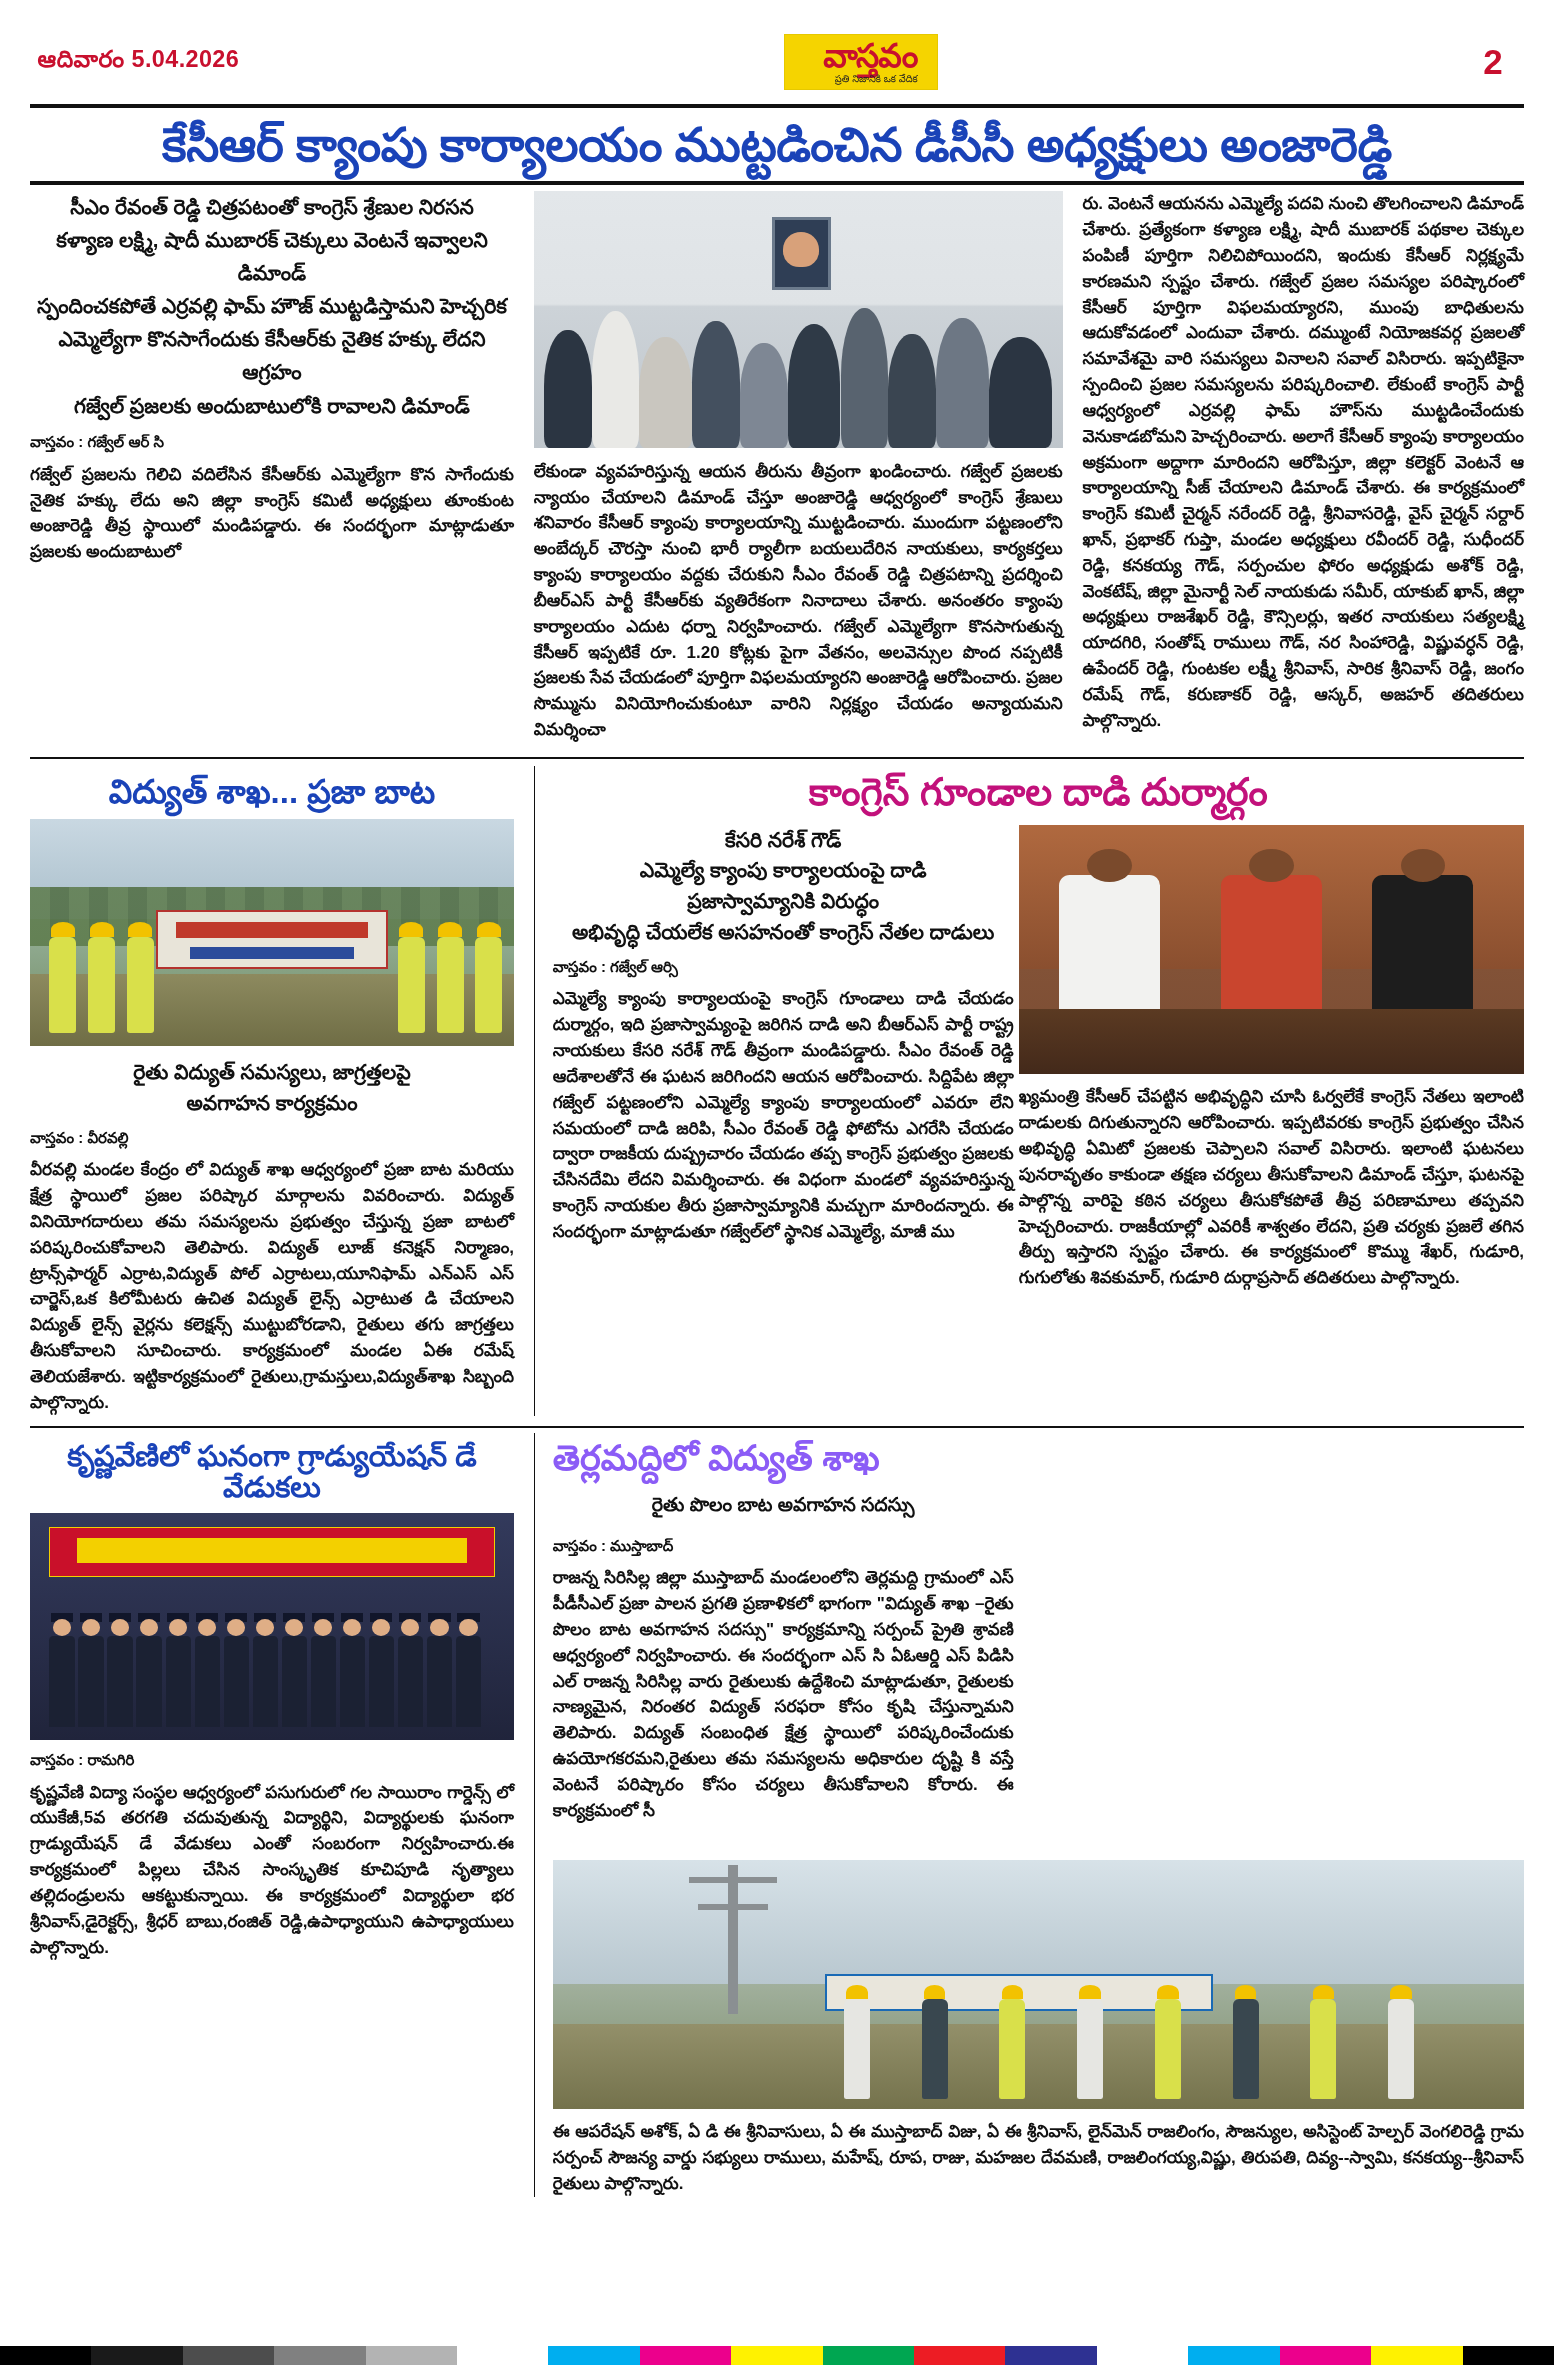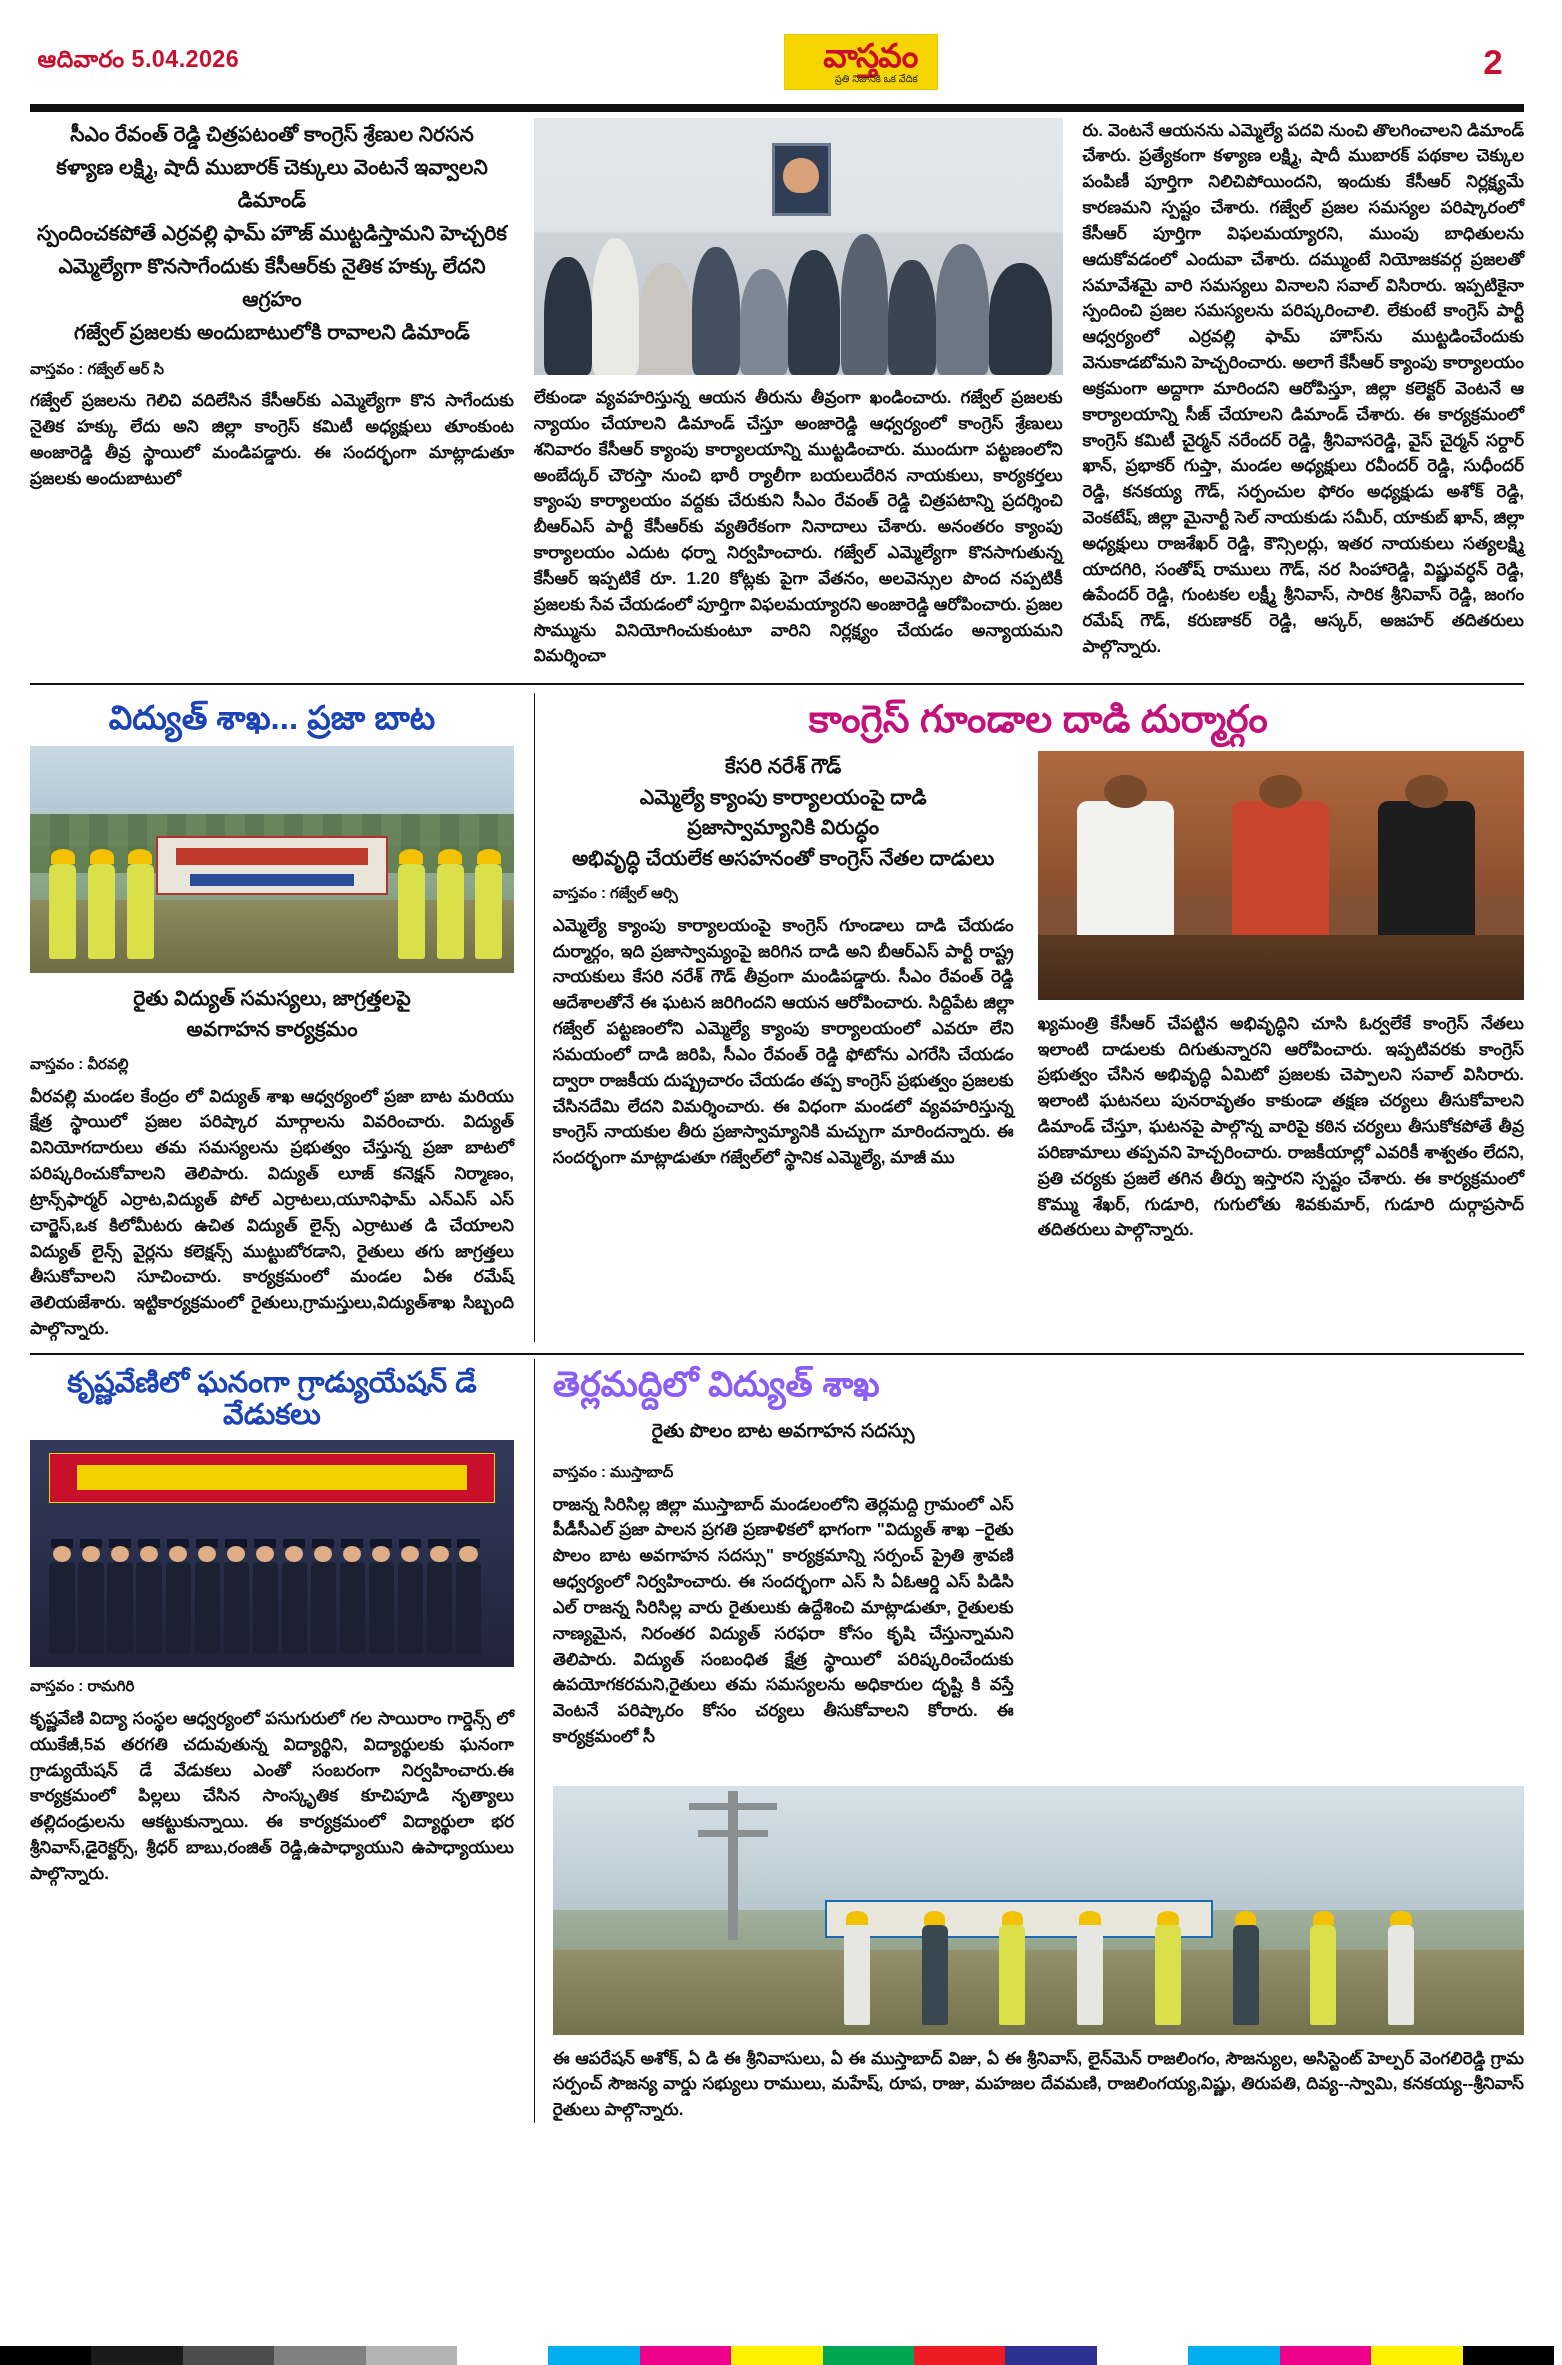--- a/index.html
+++ b/index.html
@@ -211,21 +211,21 @@
   
   .top-story { display: flex; gap: 19.7px; padding-top: 6px; }
   .top-left  { width: 484px; }
   .top-mid   { width: 529px; }
   .top-right { width: 469px; flex: 1; }
 
   .mid-band { display: flex; gap: 19.7px; padding-top: 7.6px; }
   .mid-col1 { width: 484px; }
   .mid-rest { flex: 1; }
 
-  .mid-rest-grid { display: flex; gap: 24px; }
+  .mid-rest-grid { display: flex; gap: 5px; }
   .mid-text { width: 461px; }
   .mid-photo-col { flex: 1; }
 
   .bot-band { display: flex; gap: 19.7px; padding-top: 4.5px; }
   .bot-col1 { width: 484px; }
   .bot-rest { flex: 1; }
   .bot-grid { display: flex; gap: 36px; flex-direction: column; }
   .bot-text { width: 461px; }
   .bot-photo { flex: 1; }
 
@@ -253,20 +253,21 @@
     <div class="mh-date">ఆదివారం  5.04.2026</div>
     <div class="mh-logo">
       <span class="lg-main">వాస్తవం</span>
       <span class="lg-sub">ప్రతి నిజానికి ఒక వేదిక</span>
     </div>
     <div class="mh-page">2</div>
   </div>
 
   <div class="rule-thick"></div>
 
+  <div class="headline-main">కేసీఆర్ క్యాంపు కార్యాలయం ముట్టడించిన డీసీసీ అధ్యక్షులు అంజారెడ్డి</div>
   <div class="rule-thick"></div>
 
   <div class="top-story">
 
     <div class="top-left">
       <div class="lead tel" style="white-space:pre-line">సీఎం రేవంత్ రెడ్డి చిత్రపటంతో కాంగ్రెస్ శ్రేణుల నిరసన
 కళ్యాణ లక్ష్మి, షాదీ ముబారక్ చెక్కులు వెంటనే ఇవ్వాలని డిమాండ్
 స్పందించకపోతే ఎర్రవల్లి ఫామ్ హౌజ్ ముట్టడిస్తామని హెచ్చరిక
 ఎమ్మెల్యేగా కొనసాగేందుకు కేసీఆర్‌కు నైతిక హక్కు లేదని ఆగ్రహం
 గజ్వేల్ ప్రజలకు అందుబాటులోకి రావాలని డిమాండ్</div>

